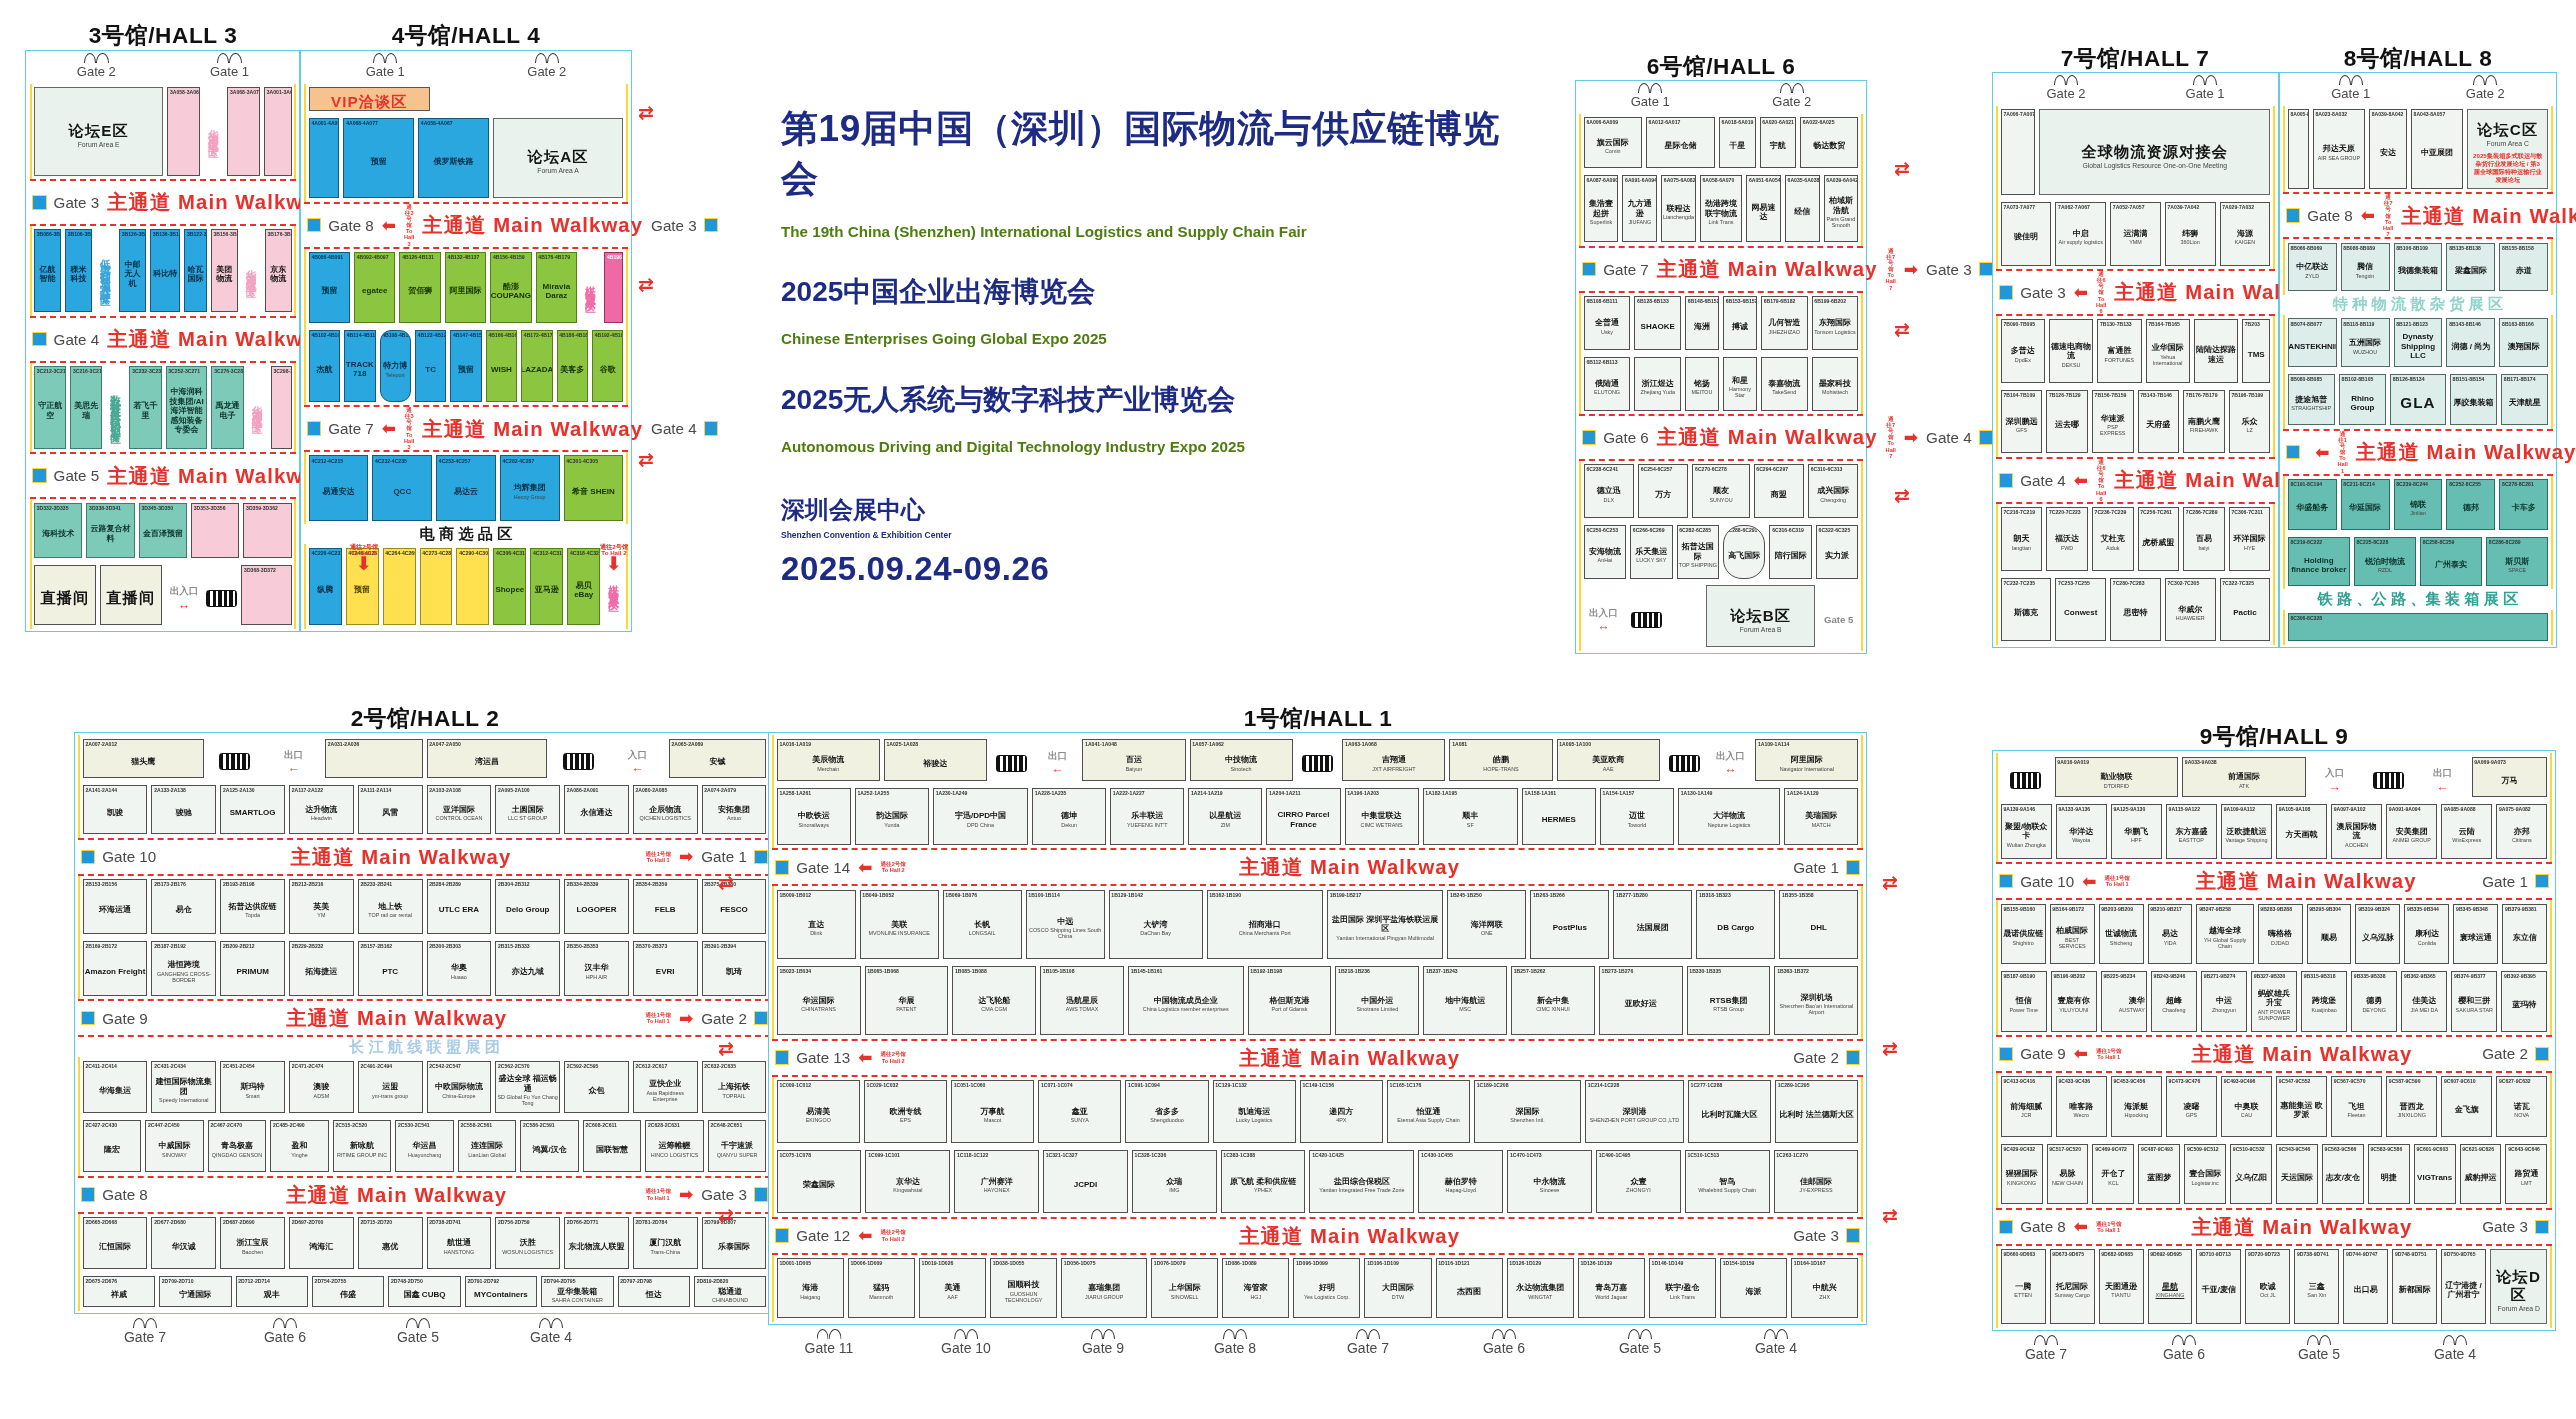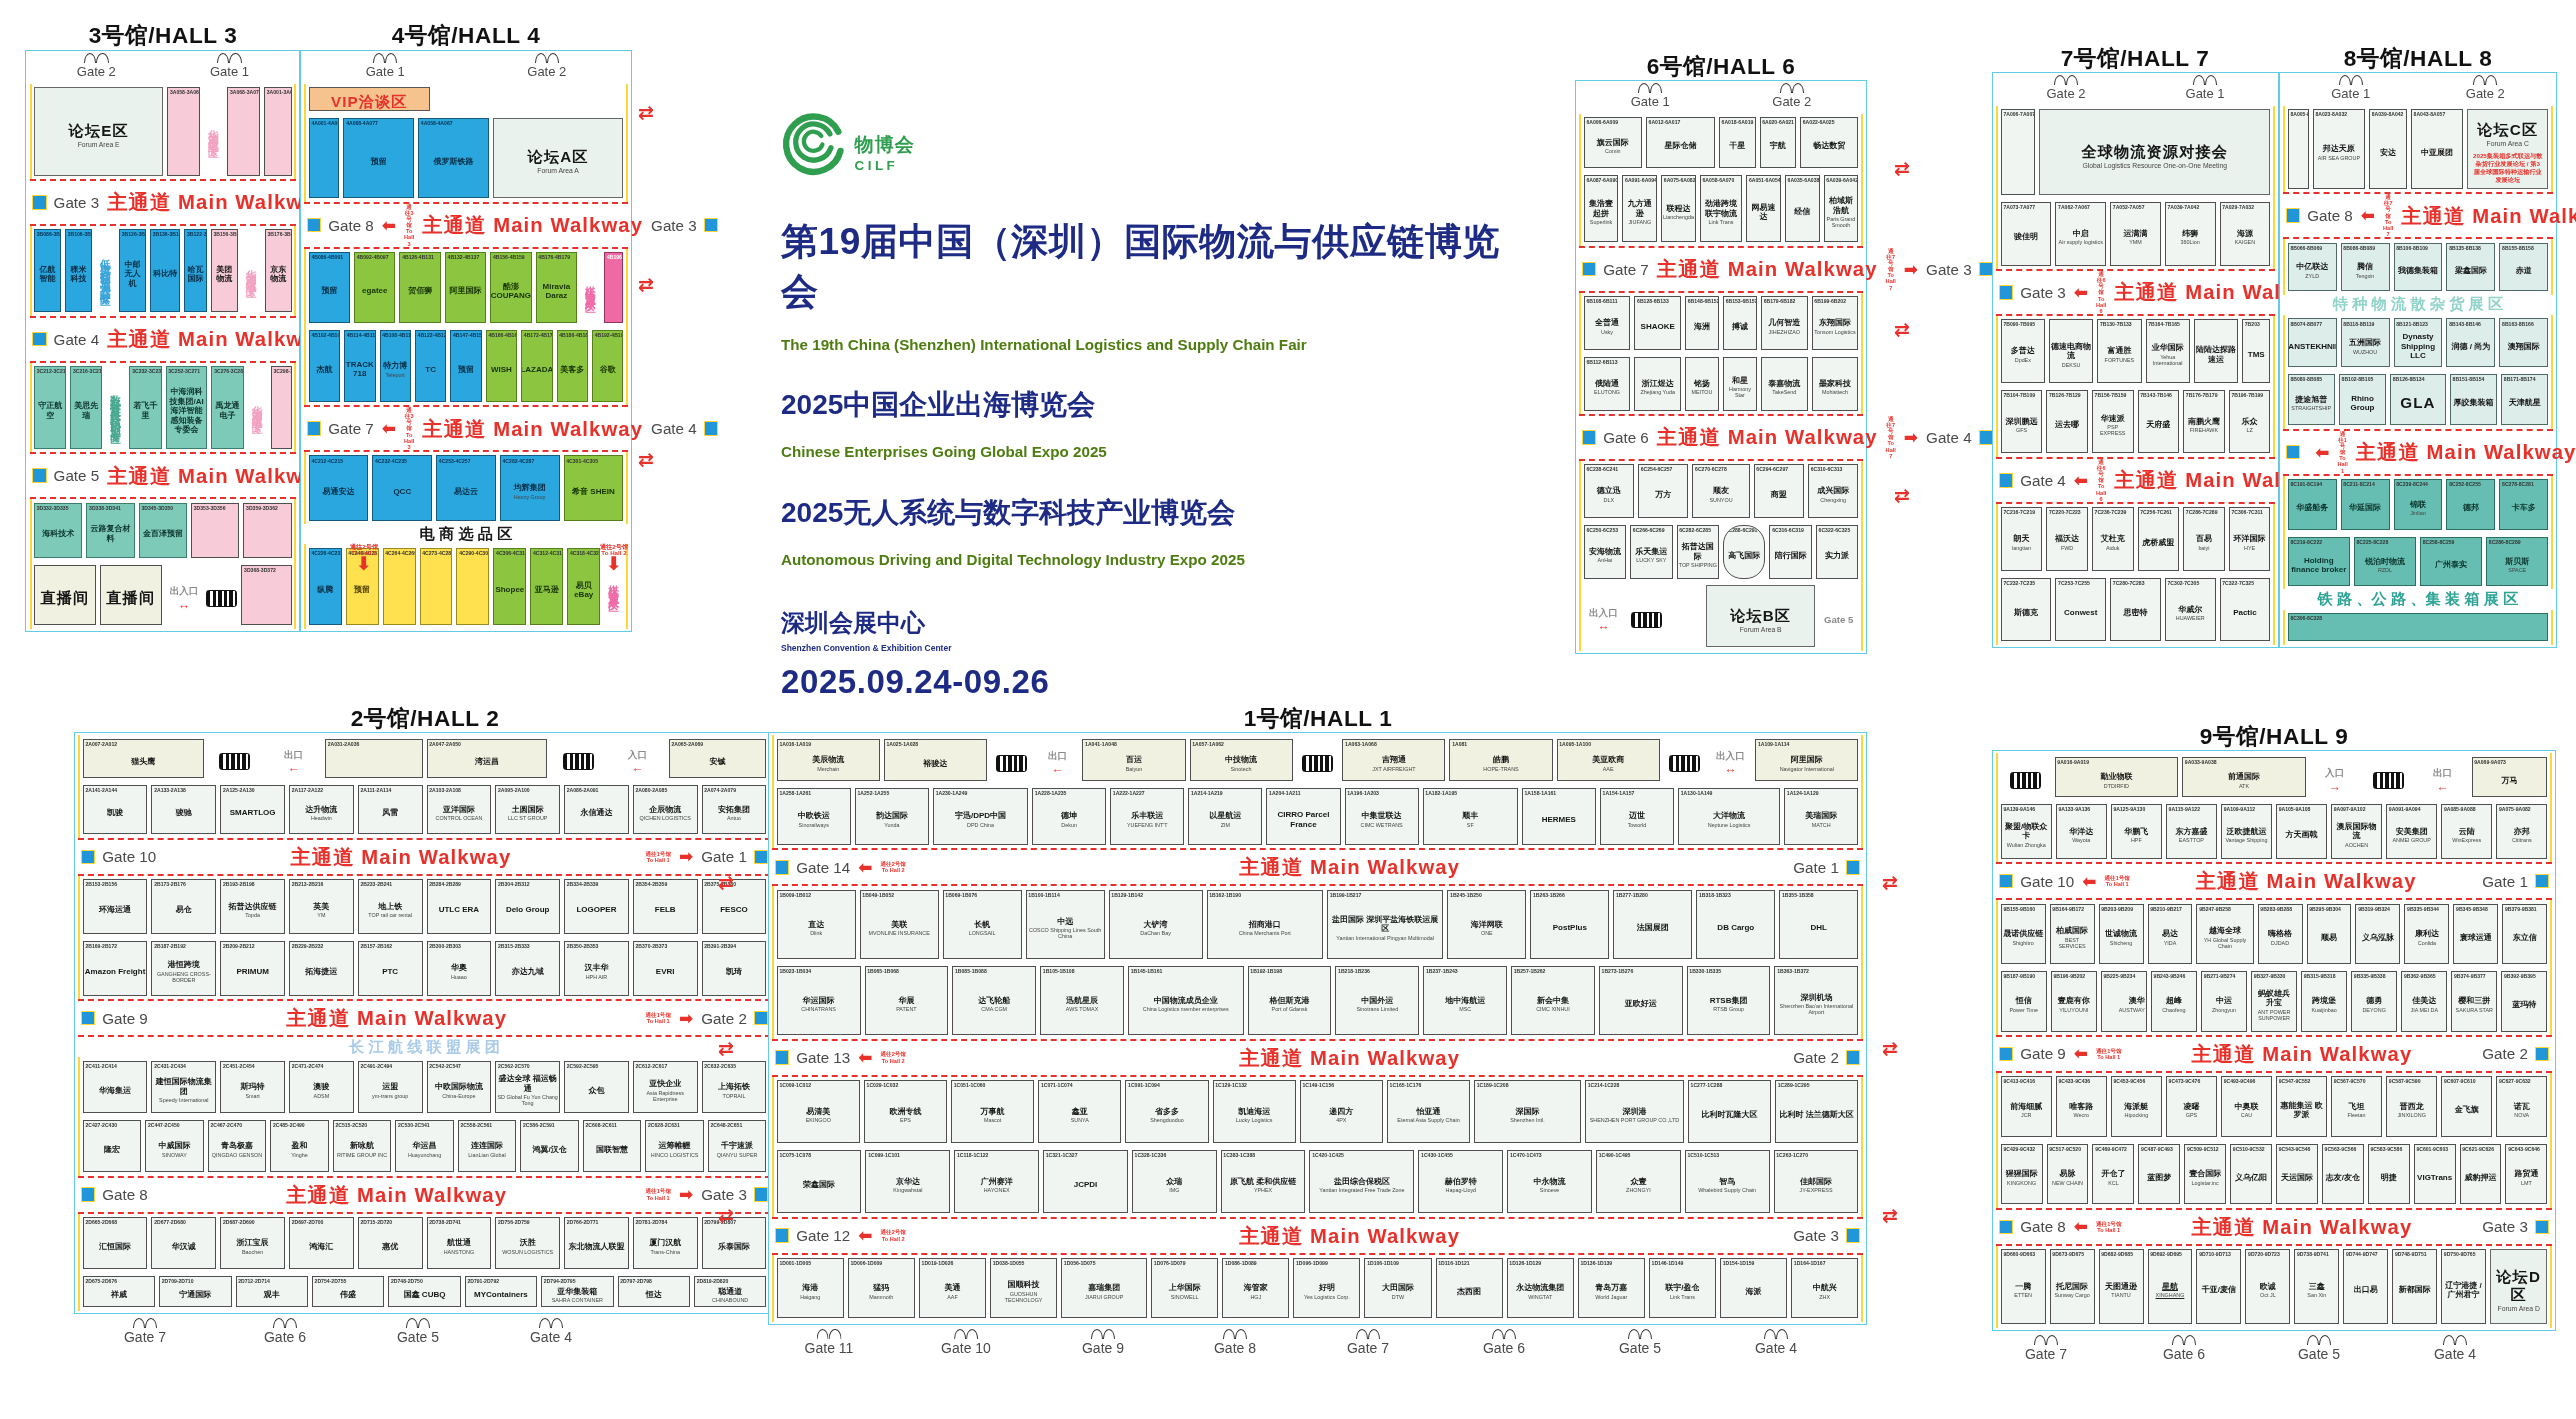--- a/index.html
+++ b/index.html
@@ -82,33 +82,20 @@
   .gap1{height:33px}.gap2{height:34px}.gap3{height:39px}
   .t-cn2{color:#1e2b85;font-weight:800;font-size:28px}
   .venue-cn{color:#1e2b85;font-weight:800;font-size:24px}
   .venue-en{color:#1e2b85;font-weight:bold;font-size:8.5px;margin-top:3.4px}
   .dates{color:#1e2b85;font-weight:800;font-size:33px;margin-top:10.2px;letter-spacing:0.6px}
 </style>
 </head>
 <body>
 
 <div class="hdr">
-  <div class="logo-row">
-    <svg class="logo-mark" viewBox="0 0 64 68">
-      <g fill="none" stroke="#2f9e4e" stroke-linecap="round">
-        <path d="M54 22 A 26 26 0 1 0 56 40" stroke-width="6"></path>
-        <path d="M46 24 A 17 17 0 1 0 47 37" stroke-width="5"></path>
-        <path d="M38 26 A 9 9 0 1 0 39 34" stroke-width="4"></path>
-      </g>
-    </svg>
-    <div class="logo-txt">
-      <span class="logo-cn">物博会</span>
-      <span class="logo-en">CILF</span>
-    </div>
-  </div>
   <div class="t-cn">第19届中国（深圳）国际物流与供应链博览会</div>
   <div class="t-en">The 19th China (Shenzhen) International Logistics and Supply Chain Fair</div>
   <div class="gap1"></div>
   <div class="t-cn2">2025中国企业出海博览会</div>
   <div class="t-en">Chinese Enterprises Going Global Expo 2025</div>
   <div class="gap2"></div>
   <div class="t-cn2">2025无人系统与数字科技产业博览会</div>
   <div class="t-en">Autonomous Driving and Digital Technology Industry Expo 2025</div>
   <div class="gap3"></div>
   <div class="venue-cn">深圳会展中心</div>
@@ -382,21 +369,21 @@
       </div>
       <div class="band" style="flex: 1.15 1 0px;">
         <div class="booth c-blue" style="flex: 1 1 0px;">
           <span class="bid">4B102-4B105</span>
           <span class="bt">杰航</span>
         </div>
         <div class="booth c-blue" style="flex: 1 1 0px;">
           <span class="bid">4B114-4B117</span>
           <span class="bt">TRACK 718</span>
         </div>
-        <div class="booth c-blue" style="flex: 1 1 0px;">
+        <div class="booth c-blue" style="flex: 1 1 0px; border-radius: 11px;">
           <span class="bid">4B108-4B113</span>
           <span class="bt">特力博</span>
           <span class="bs">Teleport</span>
         </div>
         <div class="booth c-blue" style="flex: 1 1 0px;">
           <span class="bid">4B122-4B125</span>
           <span class="bt">TC</span>
         </div>
         <div class="booth c-blue" style="flex: 1 1 0px;">
           <span class="bid">4B147-4B155</span>

